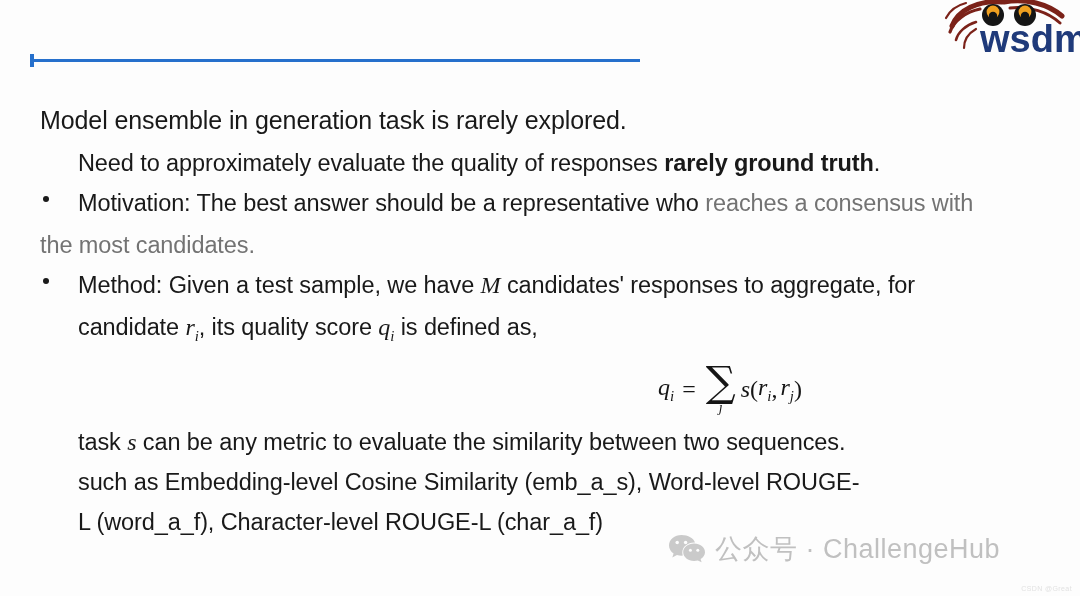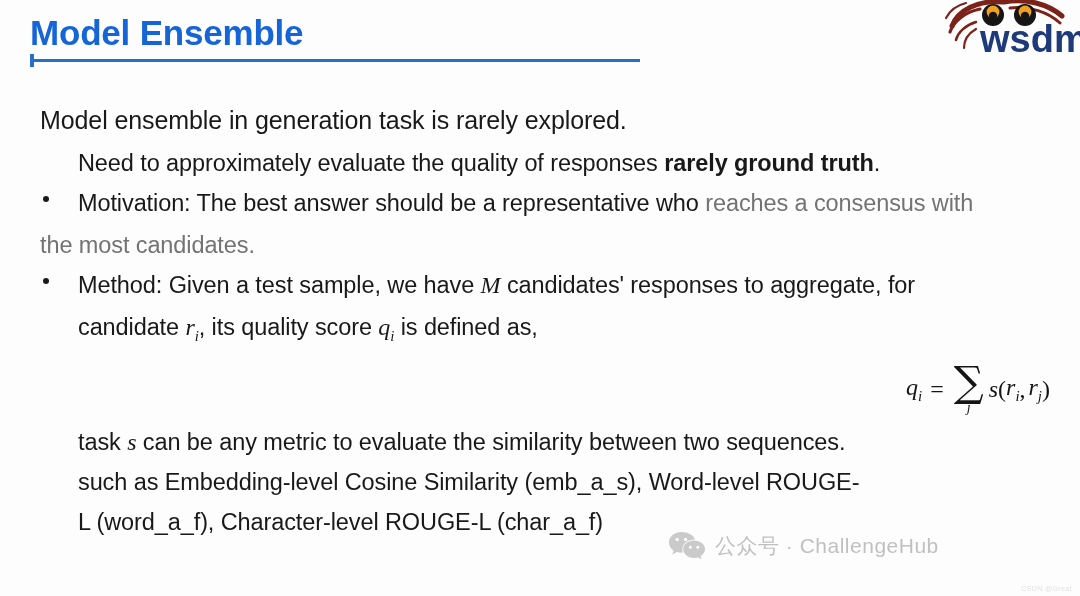--- a/index.html
+++ b/index.html
@@ -119,21 +119,21 @@
     font-size: 0.62em;
     font-style: italic;
   }
 
   
   #formula {
     margin: 6px 0 4px 0;
     height: 56px;
     display: flex;
     align-items: center;
-    justify-content: flex-end;
+    justify-content: center;
     padding-left: 370px;
     font-family: "Liberation Serif", serif;
   }
   #formula .fx {
     display: inline-flex;
     align-items: center;
     font-size: 24px;
     font-style: italic;
     color: #151515;
   }
@@ -165,41 +165,40 @@
   #watermark {
     position: absolute;
     left: 668px;
     top: 531px;
     display: flex;
     align-items: center;
     gap: 9px;
     opacity: 0.98;
   }
   #watermark-text {
-    font-size: 21px;
+    font-size: 27px;
     color: #bfbfbf;
     letter-spacing: 0.5px;
     white-space: nowrap;
   }
   #csdn-mark {
     position: absolute;
     right: 8px;
     bottom: 4px;
     font-size: 7px;
     color: #e2e2e2;
     letter-spacing: 0.4px;
   }
 </style>
 </head>
 <body>
 
 <div id="slide">
 
   <div id="title-block">
-    <div id="page-title">Model Ensemble</div>
     <div id="title-rule"></div>
     <div id="title-rule-cap"></div>
   </div>
 
   <div id="wsdm-logo">
     <svg width="150" height="66" viewBox="0 0 150 66">
 
       <g fill="none" stroke="#7B2219" stroke-linecap="round">
         <path d="M8,30 C14,14 34,4 58,6" stroke-width="5"></path>
         <path d="M6,36 C10,24 22,16 36,13" stroke-width="3.2"></path>

